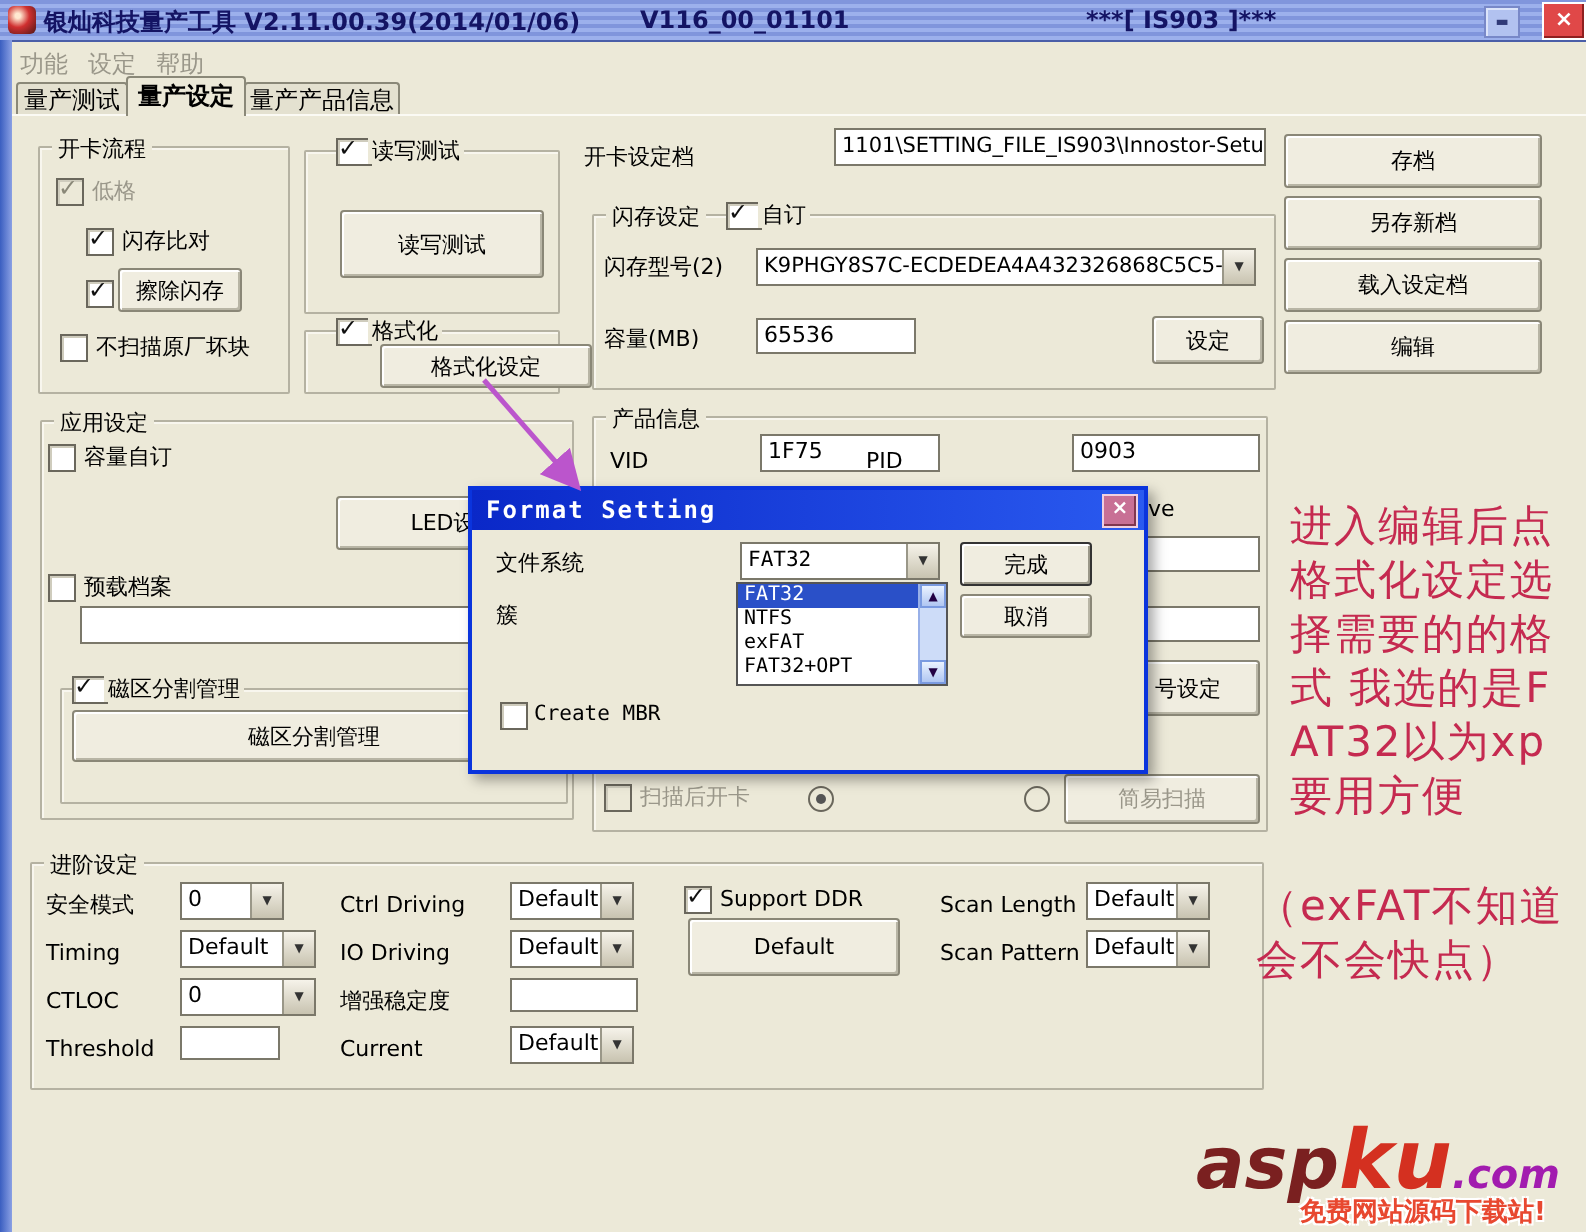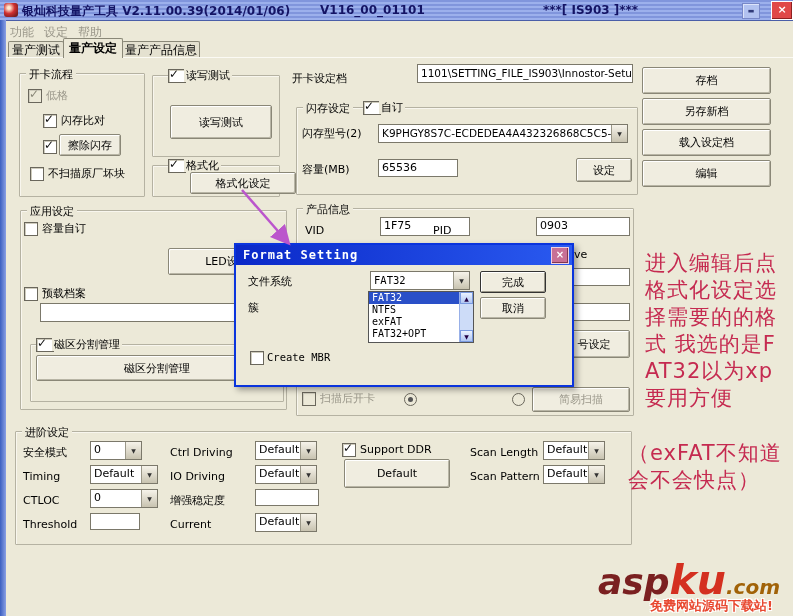--- a/index.html
+++ b/index.html
@@ -74,21 +74,21 @@
   .scroll{position:absolute;right:0;top:0;width:13px;bottom:0;background:#cddcf8;border-left:1px solid #98b0e8;}
   .sarrow{position:absolute;left:0;right:0;height:12px;background:linear-gradient(#eaf2ff,#b0c6f2);
     border:1px solid #7a9ae0;font-size:6px;text-align:center;line-height:11px;color:#204;box-sizing:border-box;}
   
   .note{position:absolute;color:#c52a50;font-size:21px;line-height:27px;letter-spacing:1px;
     word-break:break-all;z-index:10;}
   
   .wm{position:absolute;left:598px;top:556px;z-index:10;white-space:nowrap;font-style:italic;font-weight:bold;}
   .wm-asp{font-size:36px;color:#7a2020;}
   .wm-ku{font-size:41px;color:#d43020;}
-  .wm-com{font-size:20px;color:#a16207;}
+  .wm-com{font-size:20px;color:#a21caf;}
   .wm-tag{position:absolute;left:650px;top:597px;z-index:11;font-size:13px;font-weight:bold;color:#e84830;
     text-shadow:-1px -1px 0 #fff,1px -1px 0 #fff,-1px 1px 0 #fff,1px 1px 0 #fff;white-space:nowrap;}
   .arrow-svg{position:absolute;left:228px;top:186px;z-index:50;}
   .frag{position:absolute;white-space:nowrap;}
 </style>
 </head>
 <body>
 
 <div id="window">
 

